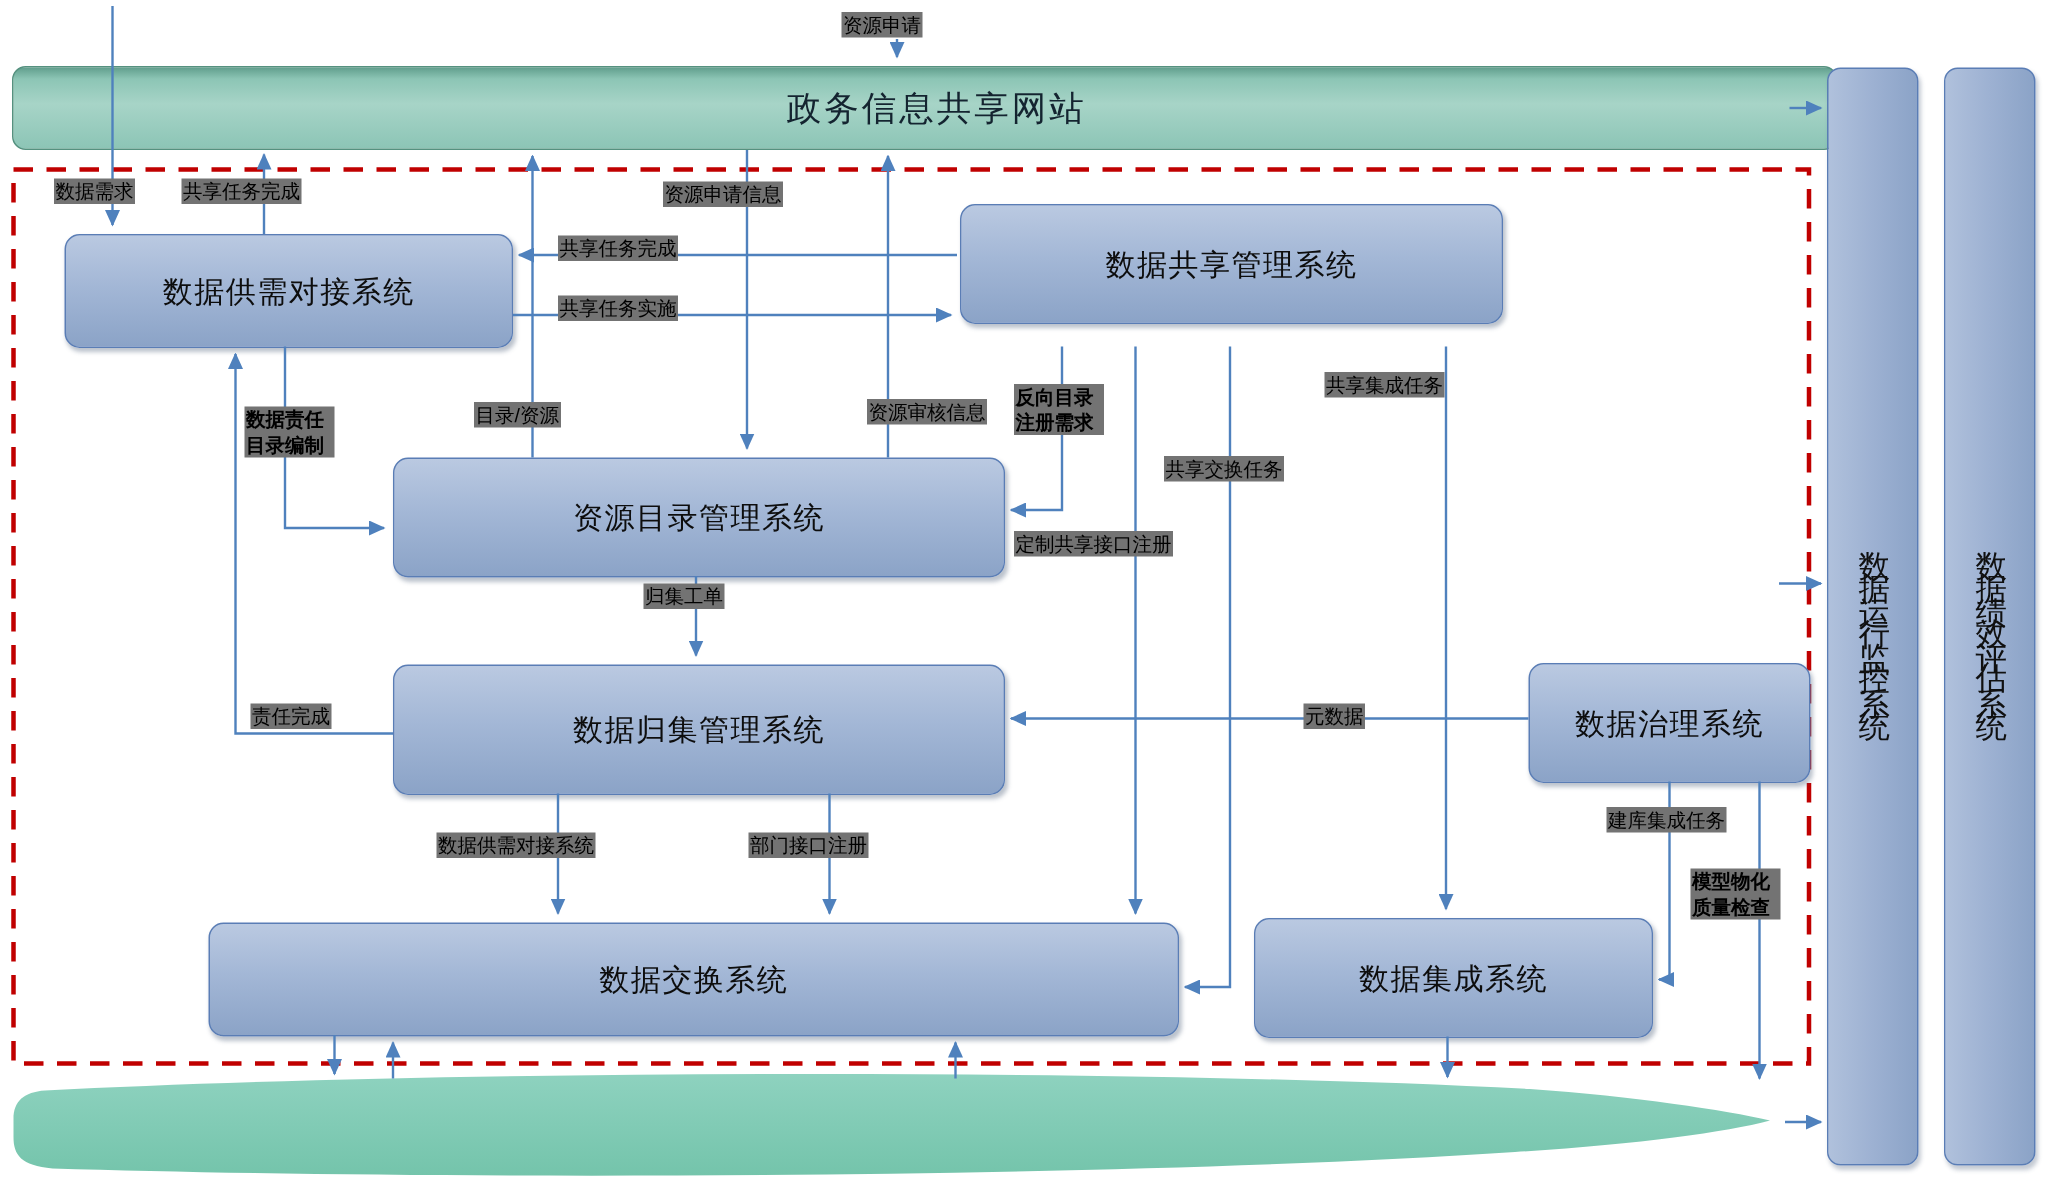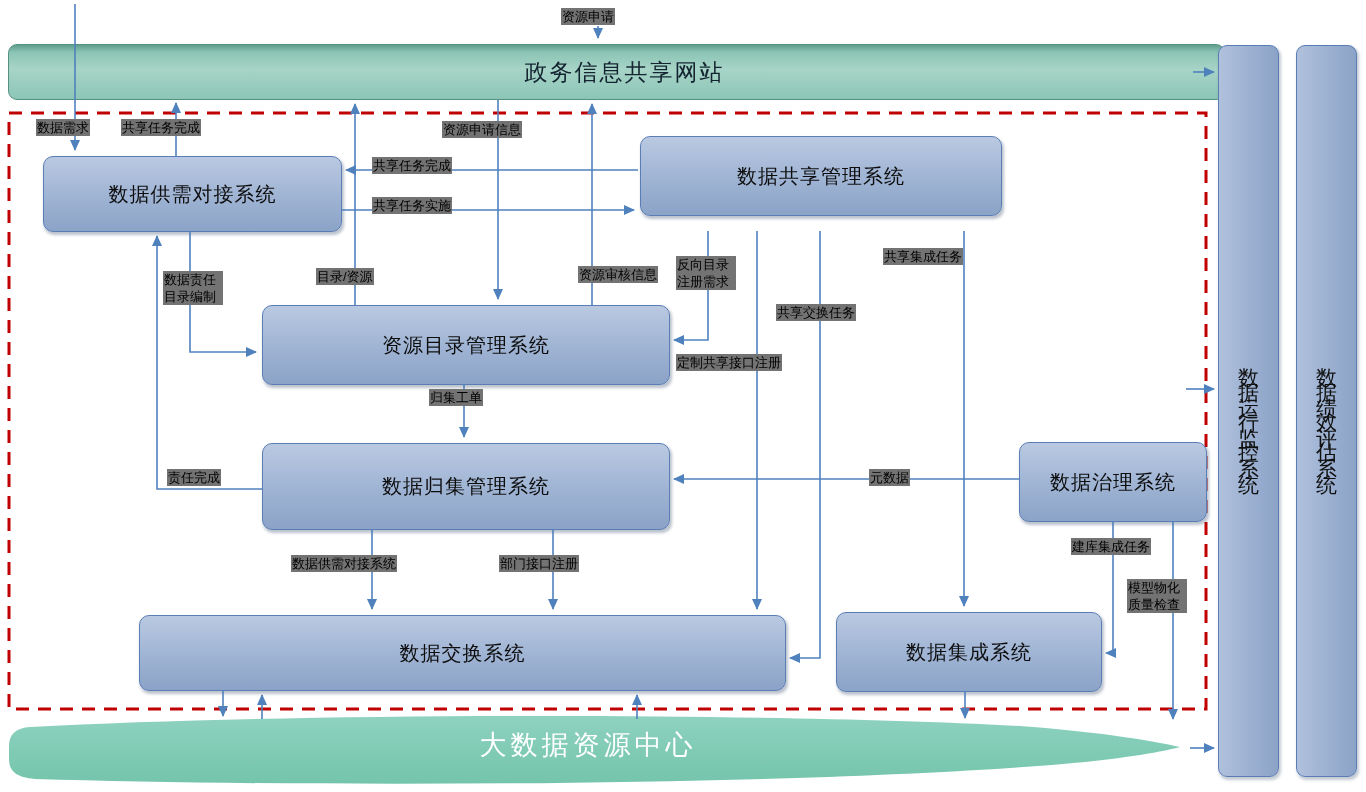--- a/index.html
+++ b/index.html
@@ -40,21 +40,21 @@
   
   .bandtext {
     position:absolute; left:8px; top:727px; width:1160px; z-index:2;
     text-align:center; font-size:27px; color:#ffffff; letter-spacing:4px;
   }
   
   .flabel {
     position:absolute; z-index:4; font-size:13px; line-height:17px;
     color:#000; background:#737373; white-space:nowrap; padding:0 1px;
   }
-  .wrap2 { white-space:normal; width:58px; }
+  .wrap2 { white-space:normal; width:58px;font-weight:bold; }
   svg.layer { position:absolute; left:0; top:0; z-index:1; }
   svg.connectors { position:absolute; left:0; top:0; z-index:3; pointer-events:none; }
 </style>
 </head>
 <body>
 
 <div id="stage">
 
   <svg class="layer" width="1366" height="792">
     <rect x="9" y="113" width="1197" height="596" fill="none" stroke="#c00000" stroke-width="3" stroke-dasharray="13 9"></rect>
@@ -100,21 +100,20 @@
     <span>数据集成系统</span>
   </div>
 
   <div class="vbar" style="left:1218px;">
     <span>数据运行监控系统</span>
   </div>
   <div class="vbar" style="left:1296px;">
     <span>数据绩效评估系统</span>
   </div>
 
-  <div class="bandtext">大数据资源中心</div>
 
   <svg class="connectors" width="1366" height="792">
     <defs>
       <marker id="ah" markerUnits="userSpaceOnUse" markerWidth="11" markerHeight="10" refX="10" refY="5" orient="auto">
         <path d="M0,0 L11,5 L0,10 Z" fill="#4f81bd"></path>
       </marker>
     </defs>
     <g stroke="#4f81bd" stroke-width="1.6" fill="none">
       <path d="M598,26 V38" marker-end="url(#ah)"></path>
       <path d="M75,4 V150" marker-end="url(#ah)"></path>

